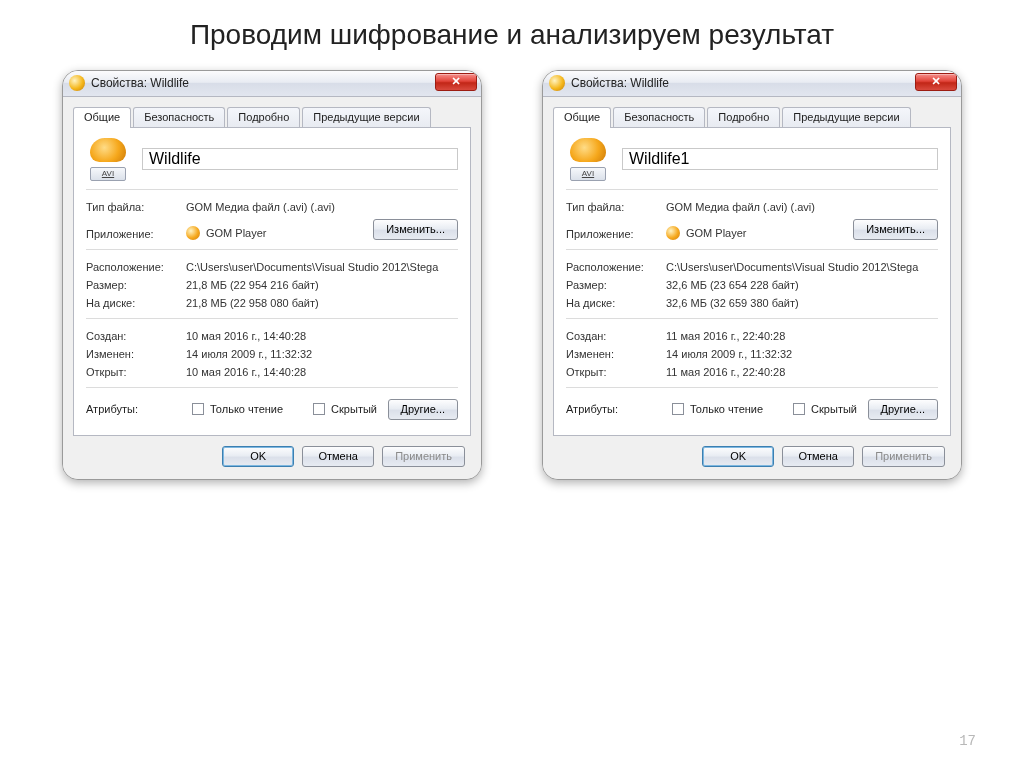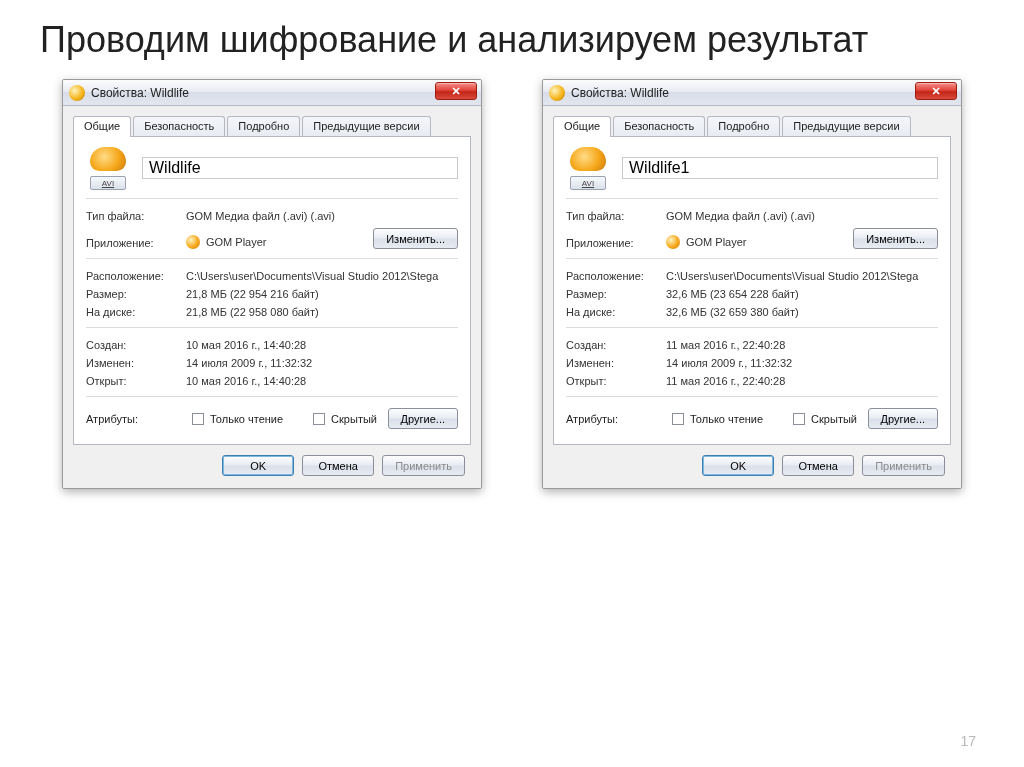--- a/index.html
+++ b/index.html
@@ -5,38 +5,38 @@
   * { box-sizing: border-box; }
   body {
     margin: 0;
     font-family: "Segoe UI", Tahoma, sans-serif;
     background: #fff;
     width: 1024px;
     height: 767px;
     padding: 10px 40px;
   }
   .slide-title {
-    text-align: left;
-    font-size: 36px;
+    text-align: center;
+    font-size: 28px;
     font-weight: 400;
     color: #222;
     margin: 8px 0 18px 0;
     line-height: 1.2;
   }
   .dialogs {
     display: flex;
     gap: 60px;
     justify-content: center;
     align-items: flex-start;
   }
   .win {
     width: 420px;
     background: #f0f0f0;
     border: 1px solid #9a9a9a;
-    border-radius: 2px;
+    border-radius: 16px;
     box-shadow: 0 3px 10px rgba(0,0,0,0.3);
     font-size: 11px;
     color: #222;
     overflow: hidden;
   }
   .titlebar {
     height: 26px;
     background: linear-gradient(to bottom, #fcfcfd 0%, #e9ecf3 45%, #d8dde8 50%, #e2e6ef 100%);
     border-bottom: 1px solid #b5b8c2;
     display: flex;
@@ -170,20 +170,21 @@
   .btnbar {
     display:flex; justify-content:flex-end; gap:8px;
     padding: 10px 6px 2px 6px;
   }
   .page-num {
     position: absolute;
     bottom: 18px;
     right: 48px;
     color: #b8b8b8;
     font-size: 14px;
+    font-family: Liberation Mono, monospace;
   }
 </style>
 </head>
 <body>
 
 <div class="slide-title">Проводим шифрование и анализируем результат</div>
 
 <div class="dialogs">
 
   <div class="win">

